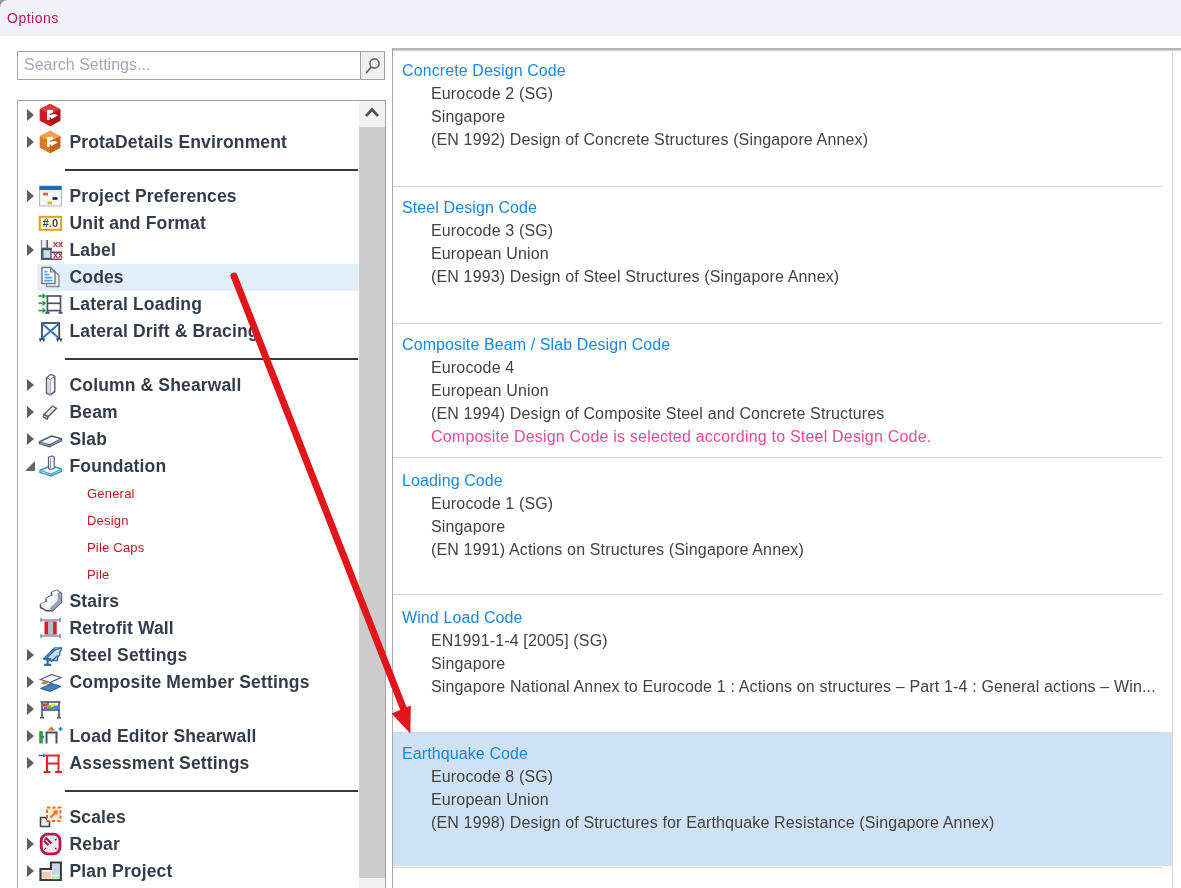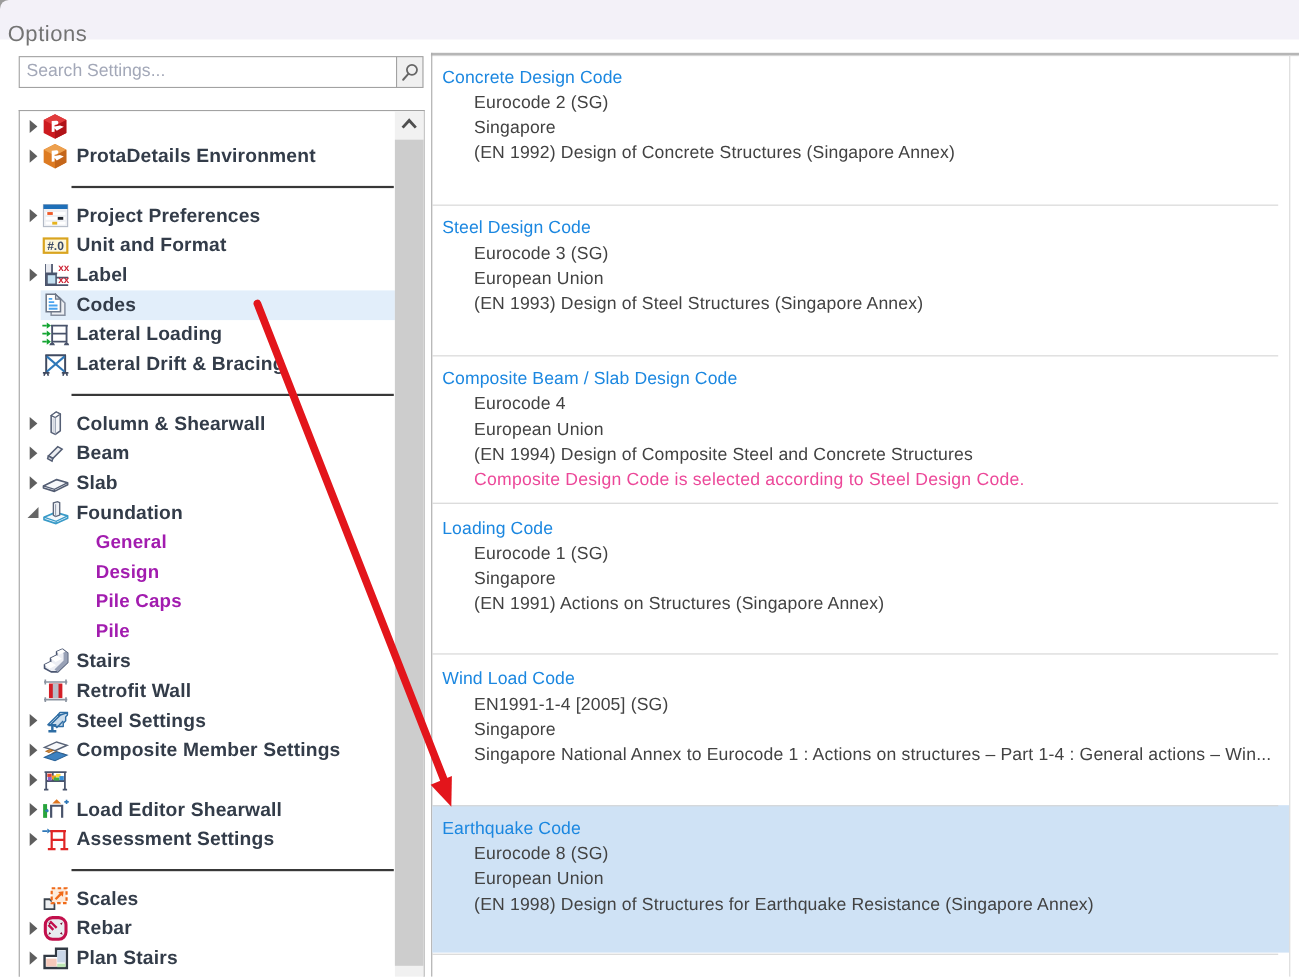--- a/index.html
+++ b/index.html
@@ -2,36 +2,36 @@
 <html><head>
 <meta charset="utf-8">
 <style>
 * { margin:0; padding:0; box-sizing:border-box; }
 html,body { width:1181px; height:888px; background:#fff; overflow:hidden;
   font-family:"Liberation Sans", sans-serif; position:relative; }
 .abs { position:absolute; }
 
 #corner { left:0; top:0; width:10px; height:10px; background:#9b9b9b; }
 #titlebar { left:0; top:0; width:1181px; height:36px; background:#f3f1f8; border-top-left-radius:8px; }
-#title { left:7px; top:20px; font-size:20px; letter-spacing:0.5px; color:#737373; }
+#title { left:7px; top:10px; font-size:14px; letter-spacing:0.5px; color:#be185d; }
 
 #searchbox { left:17px; top:51px; width:344px; height:29px; border:1px solid #a2a2a2; background:#fff; }
 #searchtxt { left:24px; top:56px; font-size:16px; color:#a3a8b8; }
 #searchbtn { left:360px; top:51px; width:25px; height:29px; border:1px solid #a2a2a2; background:#f0f0f0; }
 
 #tree { left:17px; top:100px; width:369px; height:789px; border:1px solid #a2a2a2; border-bottom:none; background:#fff; }
 
 #sb-track { left:359px; top:101px; width:26px; height:787px; background:#f1f1f1; }
 #sb-btn { left:359px; top:101px; width:26px; height:26px; background:#f1f1f1; }
 #sb-thumb { left:359px; top:127px; width:26px; height:751px; background:#cdcdcd; }
 .chev { left:364px; top:105px; width:16px; height:13px; }
 
 .row { position:absolute; left:18px; width:341px; height:27px; }
 .lbl { position:absolute; left:51.5px; top:50%; transform:translateY(-50%); font-size:17.5px; font-weight:bold; color:#333c49; white-space:nowrap; letter-spacing:0.15px; }
-.child { position:absolute; left:69px; top:50%; transform:translateY(-50%); font-size:17px; font-weight:bold; color:#a21caf; white-space:nowrap; letter-spacing:0.2px; }
+.child { position:absolute; left:69px; top:50%; transform:translateY(-50%); font-size:13px; font-weight:normal; color:#b91c1c; white-space:nowrap; letter-spacing:0.2px; }
 .arr { position:absolute; left:9px; top:50%; margin-top:-6px; width:0; height:0;
   border-left:7px solid #5e5e5e; border-top:6px solid transparent; border-bottom:6px solid transparent; }
 .arrx { position:absolute; left:7px; top:50%; margin-top:-5px; width:0; height:0;
   border-bottom:10px solid #666; border-left:10px solid transparent; }
 .sepline { position:absolute; left:47px; top:13px; width:293px; height:2px; background:#383838; }
 .ico { position:absolute; left:20px; top:50%; margin-top:-12px; width:25px; height:24px; }
 #codes-hl { left:37px; top:264px; width:322px; height:27px; background:#e2eefa; }
 
 #rp-topline { left:392px; top:48px; width:789px; height:2px; background:#b6b6b6; box-shadow:0 1px 1px rgba(160,160,160,.5); }
 #rp-left { left:392px; top:48px; width:1px; height:840px; background:#a8a8a8; }
@@ -348,21 +348,21 @@
       <div class="lbl">Rebar</div>
     </div>
 <div class="row" style="top:857.5px">
       <div class="arr"></div>
       <svg class="ico" viewBox="0 0 25 24">
         <path d="M2.5 10 H13 V3.5 H22.8 V21 H2.5 Z" fill="#fff" stroke="#323a44" stroke-width="2.2"></path>
 <rect x="14" y="5" width="7.5" height="11" fill="#c9d6e8"></rect>
 <rect x="4" y="12.5" width="9.5" height="7" fill="#f6c9ba"></rect>
 <rect x="14" y="17" width="7.5" height="3.2" fill="#bce6b4"></rect>
       </svg>
-      <div class="lbl">Plan Stairs</div>
+      <div class="lbl">Plan Project</div>
     </div>
 </div>
 
 <div class="abs" id="rp-topline"></div>
 <div class="abs" id="rp-left"></div>
 <div class="abs" id="eq-hl"></div>
 <div class="abs" id="rp-right"></div>
 
 <div id="rsections">
 <div class="rhead cy" style="top:71px">Concrete Design Code</div>

